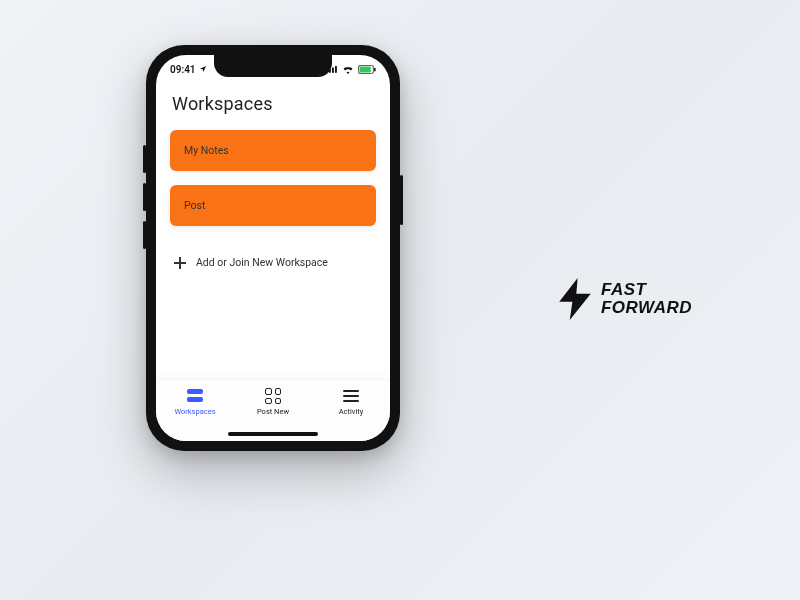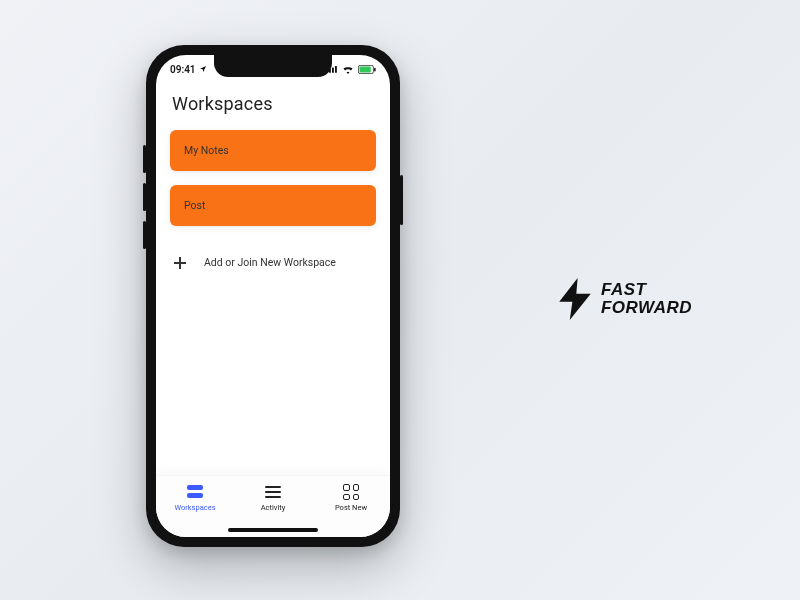--- a/index.html
+++ b/index.html
@@ -10,21 +10,21 @@
     position: relative;
     overflow: hidden;
   }
 
   
   .phone {
     position: absolute;
     left: 146px;
     top: 45px;
     width: 254px;
-    height: 502px;
+    height: 406px;
     background: #111;
     border-radius: 38px;
     box-shadow: 0 20px 50px rgba(0,0,0,0.25), 0 6px 16px rgba(0,0,0,0.15);
     padding: 10px;
   }
   .phone::before { 
     content: "";
     position: absolute;
     left: -3px; top: 100px;
     width: 3px; height: 28px;
@@ -93,21 +93,21 @@
     box-shadow: 0 2px 8px rgba(0,0,0,0.06), 0 1px 2px rgba(0,0,0,0.04);
     padding: 14px 14px;
     margin-bottom: 14px;
     font-size: 10.5px;
     color: #333;
     cursor: pointer;
   }
   .add-row {
     display: flex;
     align-items: center;
-    gap: 18px;
+    gap: 10px;
     padding: 12px 4px;
     font-size: 10.5px;
     color: #333;
     cursor: pointer;
     margin-top: 4px;
   }
   .plus-icon {
     width: 12px; height: 12px;
     position: relative;
   }
@@ -232,38 +232,38 @@
         <div class="icon-slot">
           <div class="workspaces-icon">
               <span></span>
               <span></span>
             </div>
         </div>
         <span>Workspaces</span>
       </div>
       <div class="tab">
         <div class="icon-slot">
+          <div class="grid-icon">
+              <span></span>
+              <span></span>
+              <span></span>
+              <span></span>
+            </div>
+        </div>
+        <span>Post New</span>
+      </div>
+      <div class="tab">
+        <div class="icon-slot">
           <div class="hamburger-icon">
               <span></span>
               <span></span>
               <span></span>
             </div>
         </div>
         <span>Activity</span>
-      </div>
-      <div class="tab">
-        <div class="icon-slot">
-          <div class="grid-icon">
-              <span></span>
-              <span></span>
-              <span></span>
-              <span></span>
-            </div>
-        </div>
-        <span>Post New</span>
       </div>
     </div>
 
     <div class="home-indicator"></div>
   </div>
 </div>
 
 <div class="brand">
   <svg width="32" height="42" viewBox="0 0 24 32" fill="#111">
     <polygon points="14,0 0,18 10,18 8,32 24,12 13,12"></polygon>

